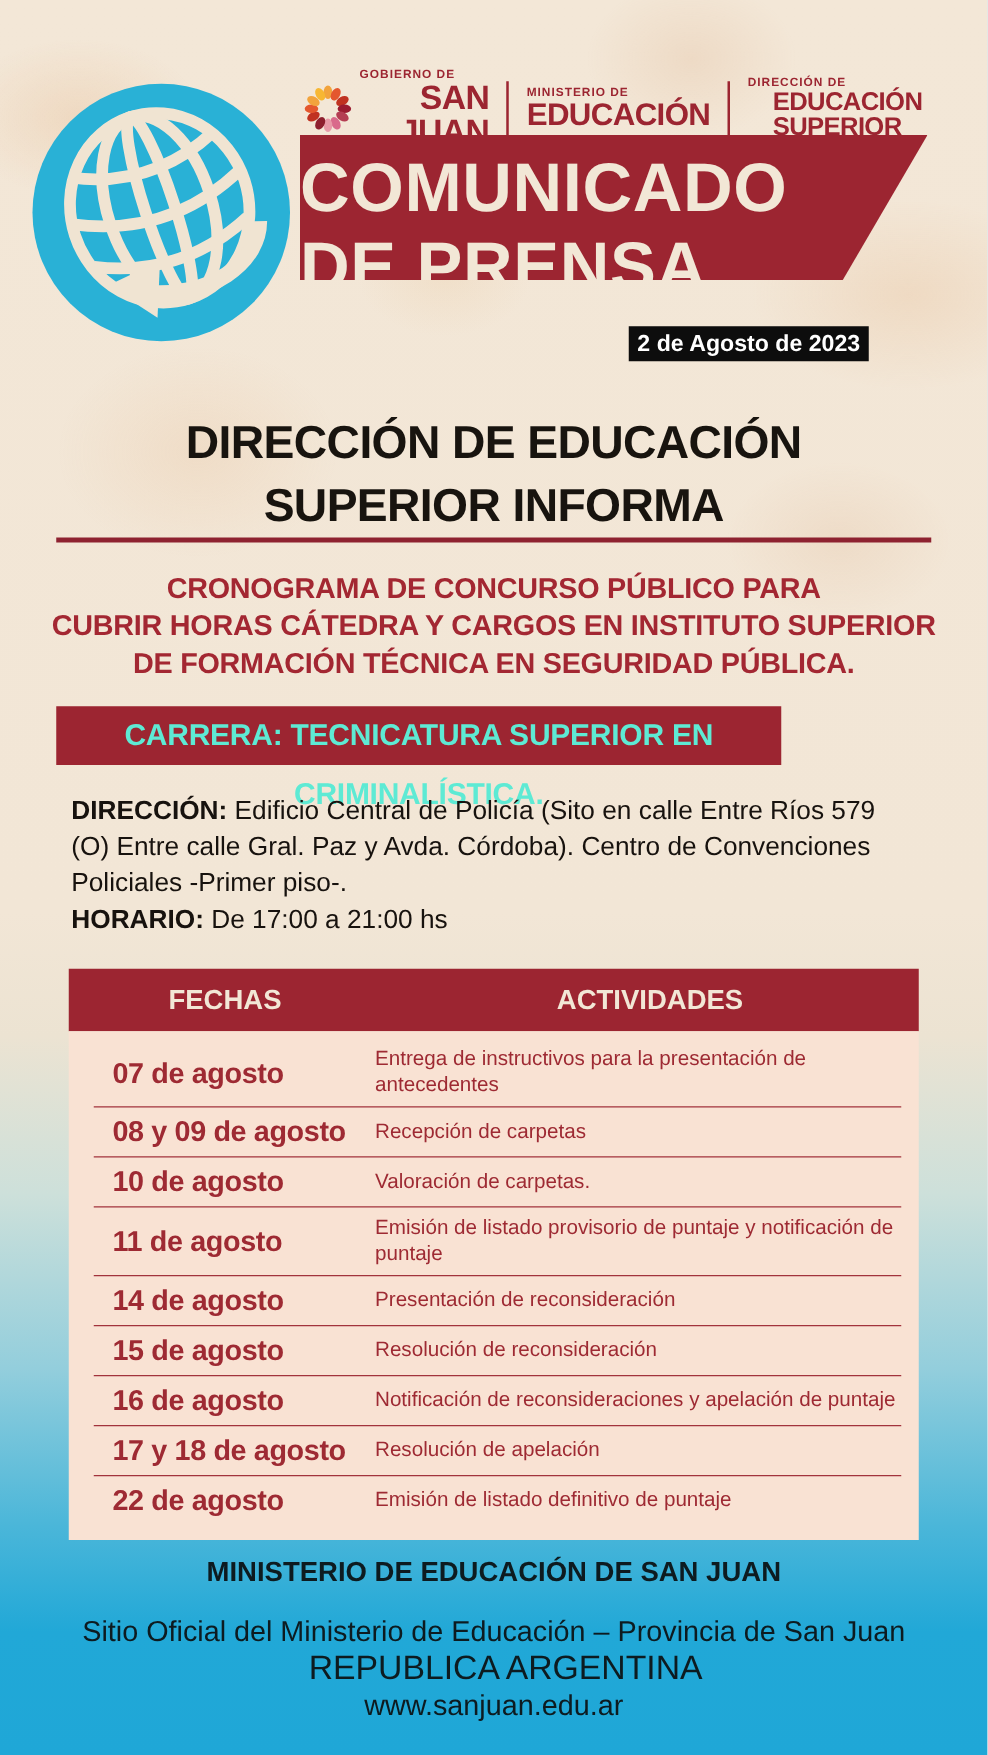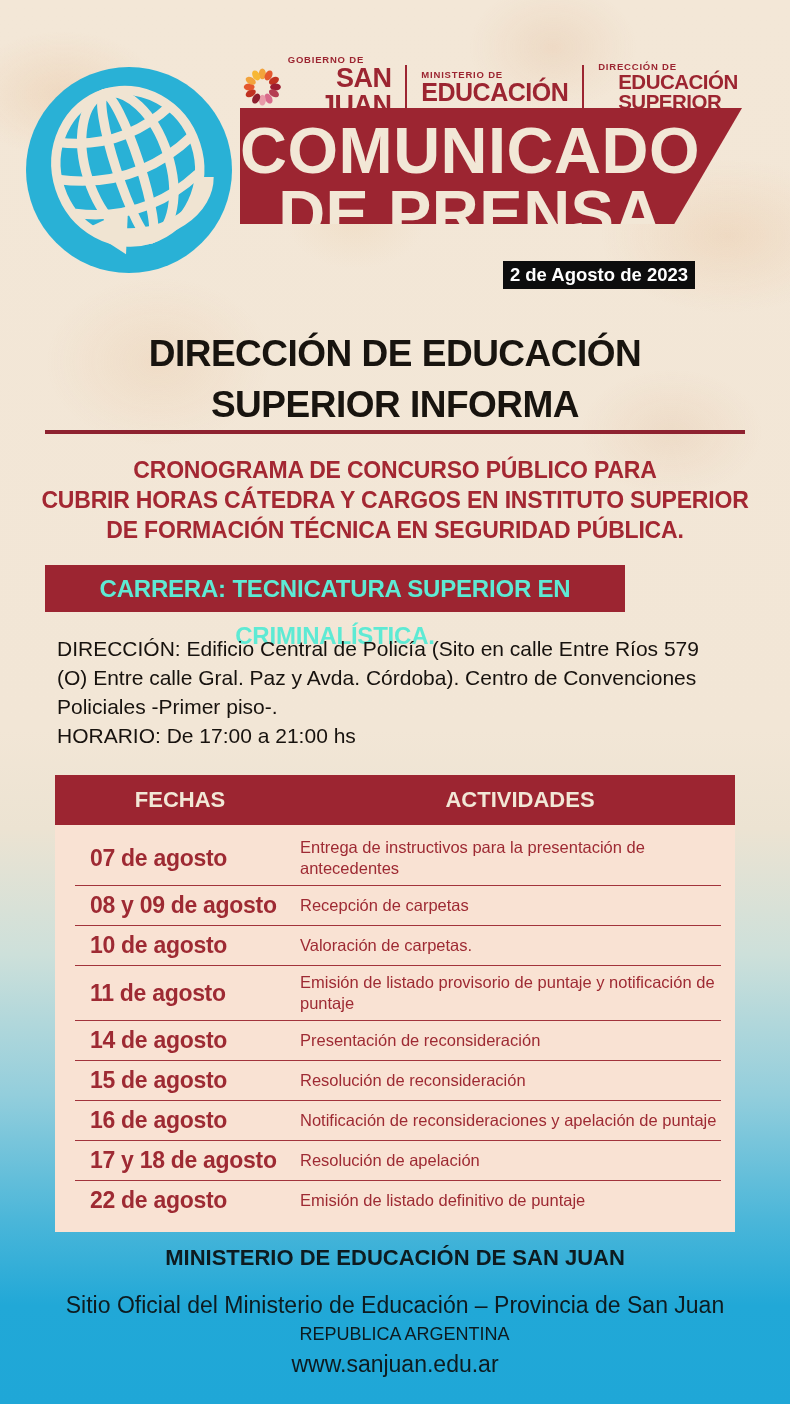--- a/index.html
+++ b/index.html
@@ -36,22 +36,22 @@
   .dir  .big{font-size:20.5px;margin-left:20px;}
   .hdr-div{width:2.5px;height:44px;background:#9c2531;margin:0 14px;}
 
   
   .globe{left:25px;top:66px;width:208px;height:208px;}
 
   
   .banner{
     left:240px;top:108px;width:502px;height:116px;background:#9c2531;
     clip-path:polygon(0 0,100% 0,86.5% 100%,0 100%);
-    color:#f2e7d6;text-align:center;font-weight:800;
-    font-size:65px;line-height:63px;letter-spacing:.5px;
+    color:#f2e7d6;font-weight:800;
+    font-size:55px;line-height:63px;letter-spacing:.5px;
     padding-top:11px;box-sizing:border-box;padding-right:42px;
   }
   .date-badge{
     left:475px;top:261px;width:192px;height:28px;background:#0d0d0d;
     color:#ffffff;font-weight:800;font-size:18.5px;line-height:28px;text-align:center;margin-left:28px;
   }
 
   
   .title{top:328px;left:0;width:790px;text-align:center;color:#18140f;
     font-weight:800;font-size:37px;line-height:51px;letter-spacing:-.5px;}
@@ -61,21 +61,21 @@
   .intro{top:455px;left:0;width:790px;text-align:center;color:#a32732;
     font-weight:800;font-size:23px;line-height:30px;letter-spacing:-.2px;}
 
   
   .career{top:565px;left:45px;width:580px;height:47px;background:#9c2531;
     color:#5eead4;font-weight:800;font-size:24px;line-height:47px;text-align:center;
     letter-spacing:-.2px;}
 
   
   .venue{top:634px;left:57px;width:678px;color:#17120e;font-size:21px;line-height:29px;}
-  .venue b,.hours b{font-weight:400;margin-top:47px;}
+  .venue b,.hours b{font-weight:700;margin-top:47px;}
   .hours{top:724px;left:57px;width:678px;color:#17120e;font-size:21px;}
 
   
   .table{top:775px;left:55px;width:680px;}
   .t-head{display:flex;background:#9c2531;height:50px;align-items:center;
     color:#f2e7d6;font-weight:800;font-size:22px;}
   .t-head .c1{width:250px;text-align:center;}
   .t-head .c2{flex:1;text-align:center;}
   .t-body{background:#f9e2d3;padding:6px 0 12px 0;}
   .t-row{display:flex;align-items:center;margin:0 14px 0 20px;
@@ -83,21 +83,21 @@
   .t-row:last-child{border-bottom:none;}
   .t-fecha{width:225px;padding-left:15px;box-sizing:border-box;
     color:#9e2a33;font-weight:800;font-size:23px;letter-spacing:-.3px;}
   .t-act{flex:1;color:#9e2a33;font-size:16.5px;line-height:21px;font-weight:400;
     padding-right:2px;}
 
   
   .footer{top:1243px;left:0;width:790px;text-align:center;color:#0d1b20;}
   .f1{font-weight:800;font-size:22px;line-height:30px;}
   .f2{font-size:23px;line-height:30px;margin-top:17px;}
-  .f3{font-size:18px;line-height:29px;margin-left:19px;}
+  .f3{font-size:27px;line-height:29px;margin-left:19px;}
   .f4{font-size:23px;line-height:30px;}
 </style>
 </head>
 <body>
 
 <div class="page">
 
   <div class="abs hdr">
     <svg class="logo-sun" viewBox="0 0 50 50">
       <g>

